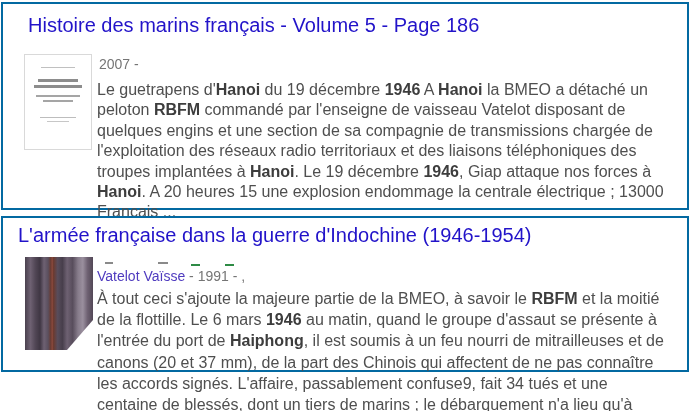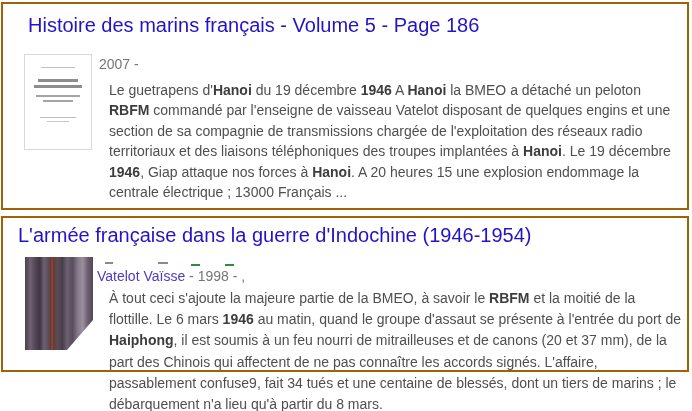--- a/index.html
+++ b/index.html
@@ -2,21 +2,21 @@
 <html><head>
 <meta charset="utf-8">
 <style>
   html,body{margin:0;padding:0;background:#fff;}
   .canvas{
     position:relative;width:692px;height:411px;background:#ffffff;
     font-family:"Liberation Sans", sans-serif;overflow:hidden;
   }
   .result-card{
     position:absolute;left:1px;width:688px;background:#ffffff;
-    border:2px solid #a16207;box-sizing:border-box;
+    border:2px solid #0369a1;box-sizing:border-box;
   }
   #card1{top:2px;height:208px;}
   #card2{top:216px;height:156px;}
   .result-title{
     position:absolute;font-size:20px;line-height:24px;color:#2213c9;
     white-space:nowrap;cursor:pointer;text-decoration:none;
   }
   #card1 .result-title{left:25px;top:9px;}
   #card2 .result-title{left:15px;top:5px;}
   .thumb{position:absolute;cursor:pointer;}
@@ -46,21 +46,21 @@
   }
   .curl-shade{
     position:absolute;right:8px;bottom:0;width:0;height:0;
     border-left:16px solid transparent;border-bottom:20px solid #b9b4bc;
   }
   .meta-line{position:absolute;font-size:14px;line-height:18px;color:#757575;white-space:nowrap;}
   #card1 .meta-line{left:96px;top:51px;}
   #card2 .meta-line{left:94px;top:49px;}
   .author-link{color:#4f3bbf;cursor:pointer;text-decoration:none;}
   .snippet{
-    position:absolute;left:106px;width:572px;font-size:14px;
+    position:absolute;left:94px;width:572px;font-size:16px;
     color:#4f4f4f;
   }
   #card1 .snippet{top:76px;line-height:20.4px;}
   #card2 .snippet{top:70px;line-height:21.2px;}
   .snippet .b{font-weight:bold;color:#3d3d3d;}
   .artifact{position:absolute;height:2px;}
   .artifact.gray{background:#8a8a8a;}
   .artifact.green{background:#2e8b45;}
 </style>
 </head>
@@ -86,17 +86,17 @@
   <div class="result-card" id="card2">
     <a class="result-title">L'armée française dans la guerre d'Indochine (1946-1954)</a>
     <div class="thumb thumb2">
       <div class="curl-shade"></div>
       <div class="curl-white"></div>
     </div>
     <div class="artifact gray" style="left:102px;top:44px;width:8px;"></div>
     <div class="artifact gray" style="left:155px;top:44px;width:10px;"></div>
     <div class="artifact green" style="left:188px;top:46px;width:9px;"></div>
     <div class="artifact green" style="left:222px;top:46px;width:9px;"></div>
-    <div class="meta-line"><a class="author-link">Vatelot Vaïsse</a><span> - 1998 - ,</span></div>
+    <div class="meta-line"><a class="author-link">Vatelot Vaïsse</a><span> - 1991 - ,</span></div>
     <div class="snippet"><span>À tout ceci s'ajoute la majeure partie de la BMEO, à savoir le </span><span class="b">RBFM</span><span> et la moitié de la flottille. Le 6 mars </span><span class="b">1946</span><span> au matin, quand le groupe d'assaut se présente à l'entrée du port de </span><span class="b">Haiphong</span><span>, il est soumis à un feu nourri de mitrailleuses et de canons (20 et 37 mm), de la part des Chinois qui affectent de ne pas connaître les accords signés. L'affaire, passablement confuse9, fait 34 tués et une centaine de blessés, dont un tiers de marins ; le débarquement n'a lieu qu'à partir du 8 mars.</span></div>
   </div>
 
 </div>
 
 </body></html>

